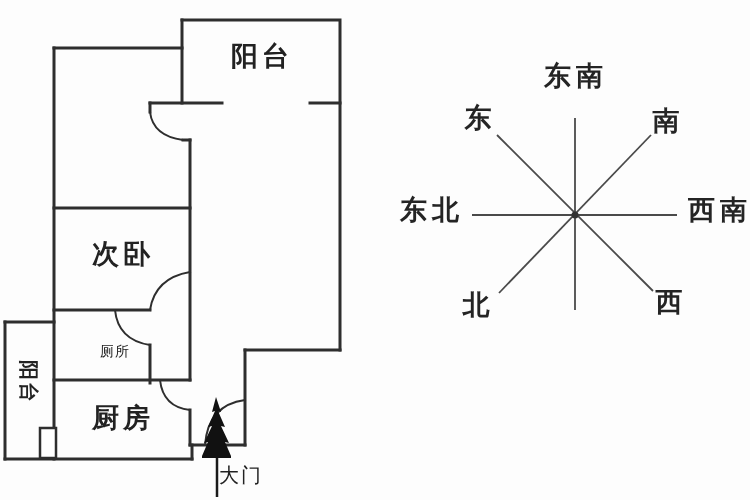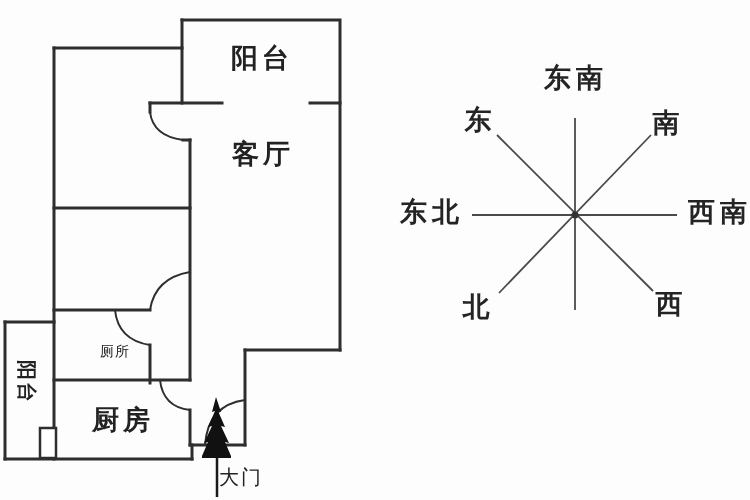--- a/index.html
+++ b/index.html
@@ -1,21 +1,21 @@
 <!DOCTYPE html>
 <html><head>
 <meta charset="utf-8">
 <style>
   html,body{margin:0;padding:0;background:#fff;}
   .stage{
     position:relative;
     width:750px;height:500px;
     background:#fdfdfd;
     overflow:hidden;
-    font-family:Liberation Serif, serif;
+    font-family:Liberation Mono, monospace;
   }
   .plan-svg{position:absolute;left:0;top:0;width:750px;height:500px;}
   .lbl{
     position:absolute;
     color:#222;
     font-weight:600;
     white-space:nowrap;
     transform:translate(-50%,-50%);
     line-height:1;
   }
@@ -77,21 +77,21 @@
     <g stroke="#4a4a4a" stroke-width="1.8" fill="none">
       <path d="M575,118 L575,310"></path>
       <path d="M472,215 L677,215"></path>
       <path d="M497,135 L653,291"></path>
       <path d="M499,293 L651,135"></path>
     </g>
     <circle cx="575" cy="215" r="3.5" fill="#333"></circle>
   </svg>
 
   <div class="lbl room" style="left:262px;top:58px;">阳台</div>
-  <div class="lbl room" style="left:263px;top:154px;">客厅</div>
+  <div class="lbl room" style="left:123px;top:256px;">次卧</div>
   <div class="lbl small-room" style="left:99px;top:352px;">厕所</div>
   <div class="lbl room" style="left:123px;top:420px;text-align:right;">厨房</div>
   <div class="lbl rot90" style="left:27px;top:382px;">阳台</div>
   <div class="lbl door-lbl" style="left:241px;top:477px;">大门</div>
 
   <div class="lbl cmp" style="left:576px;top:78px;text-align:center;">东南</div>
   <div class="lbl cmp cmp-one" style="left:478px;top:120px;">东</div>
   <div class="lbl cmp cmp-one" style="left:666px;top:123px;">南</div>
   <div class="lbl cmp" style="left:432px;top:212px;">东北</div>
   <div class="lbl cmp" style="left:720px;top:212px;">西南</div>

